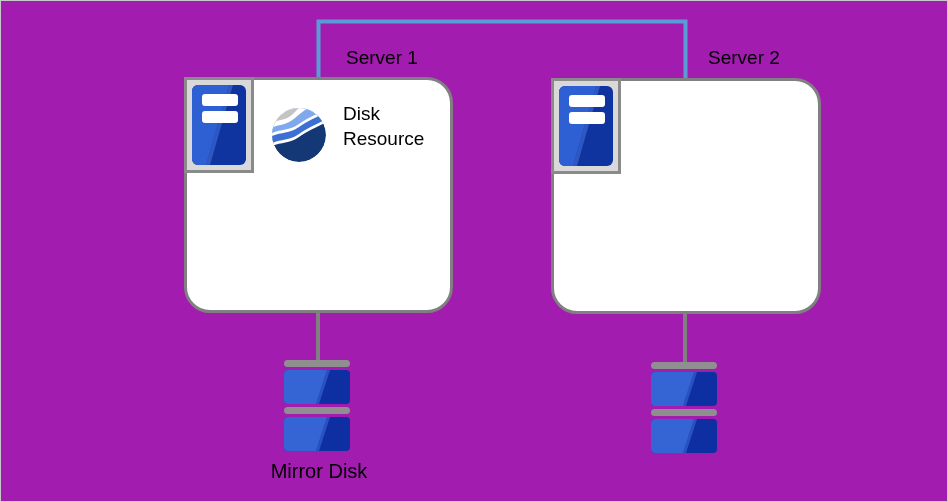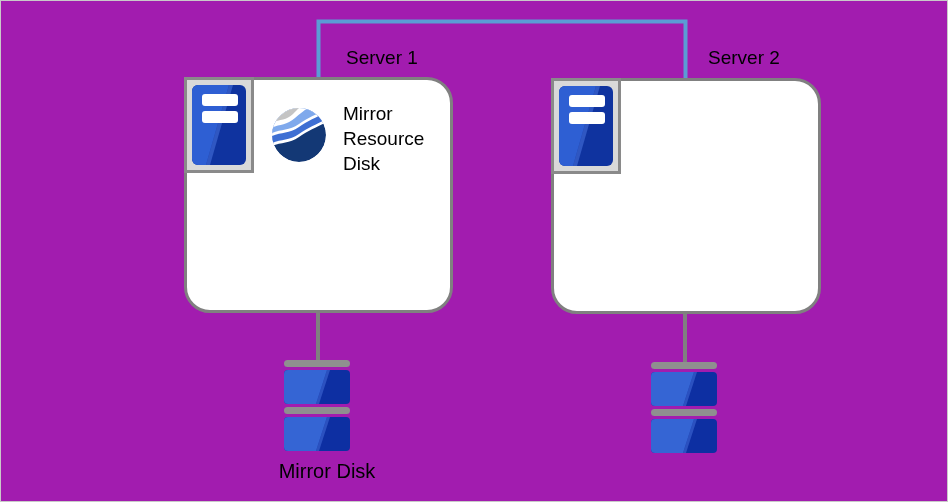--- a/index.html
+++ b/index.html
@@ -37,21 +37,21 @@
   .label.server1{left:345px;top:46px;}
   .label.server2{left:707px;top:46px;text-align:right;}
   .resource-label{
     position:absolute;left:342px;top:100px;
     font-size:19px;line-height:25px;
   }
   .disk{position:absolute;width:68px;height:92px;}
   .disk.left{left:282px;top:359px;}
   .disk.right{left:649px;top:361px;}
   .disk-caption{
-    position:absolute;left:246px;top:458px;width:160px;
+    position:absolute;left:238px;top:458px;width:160px;
     text-align:center;font-size:20px;line-height:24px;
   }
 </style>
 </head>
 <body>
 
 <div class="canvas">
 
   <svg class="wire-layer" width="948" height="502" viewBox="0 0 948 502">
     <path d="M317.5,78 L317.5,20.5 L684.5,20.5 L684.5,79" fill="none" stroke-width="4" stroke="#5B9BD5"></path>
@@ -110,23 +110,22 @@
       <path d="M-5,42 C8,34 16,38 28,30 C38,23 46,20 58,14 L58,-6 L-5,-6 Z" fill="#ffffff"></path>
       <path d="M-5,39 C8,31 16,35 28,27 C38,20 46,17 58,11 L58,-6 L-5,-6 Z" fill="#3E6FD3"></path>
       <path d="M-5,32 C8,24 16,28 28,20 C38,13 46,10 58,4 L58,-6 L-5,-6 Z" fill="#ffffff"></path>
       <path d="M-5,29 C8,21 16,25 28,17 C38,10 46,7 58,1 L58,-6 L-5,-6 Z" fill="#7FA9EC"></path>
       <path d="M-5,24 C6,16 14,20 24,11 C32,4 38,0 46,-4 L46,-8 L-5,-8 Z" fill="#ffffff"></path>
       <path d="M-5,19 C6,11 14,15 22,7 C27,2 30,-1 34,-5 L34,-8 L-5,-8 Z" fill="#C4C4C4"></path>
     </g>
   </svg>
 
   <div class="resource-label">
-    <div>Mirror</div>
+    <div>Disk</div>
     <div>Resource</div>
-    <div>Disk</div>
   </div>
 
   <svg class="disk left" viewBox="0 0 68 92">
     <defs>
       <clipPath id="diskBoxL1">
           <rect x="1" y="10" width="66" height="34" rx="4"></rect>
         </clipPath>
       <clipPath id="diskBoxL2">
           <rect x="1" y="57" width="66" height="34" rx="4"></rect>
         </clipPath>

